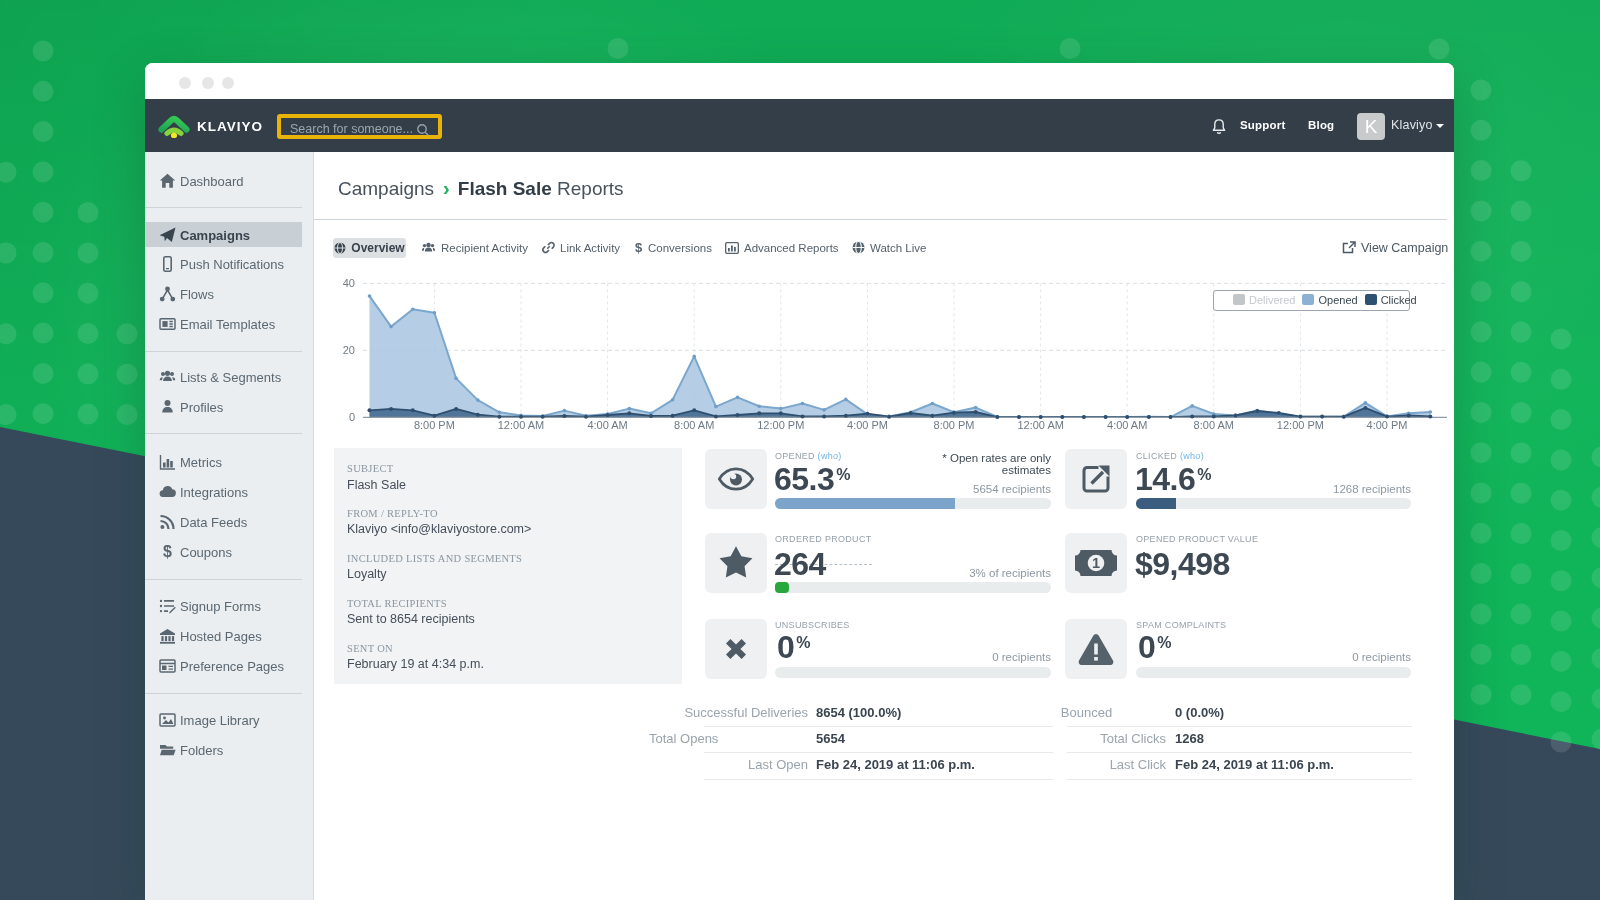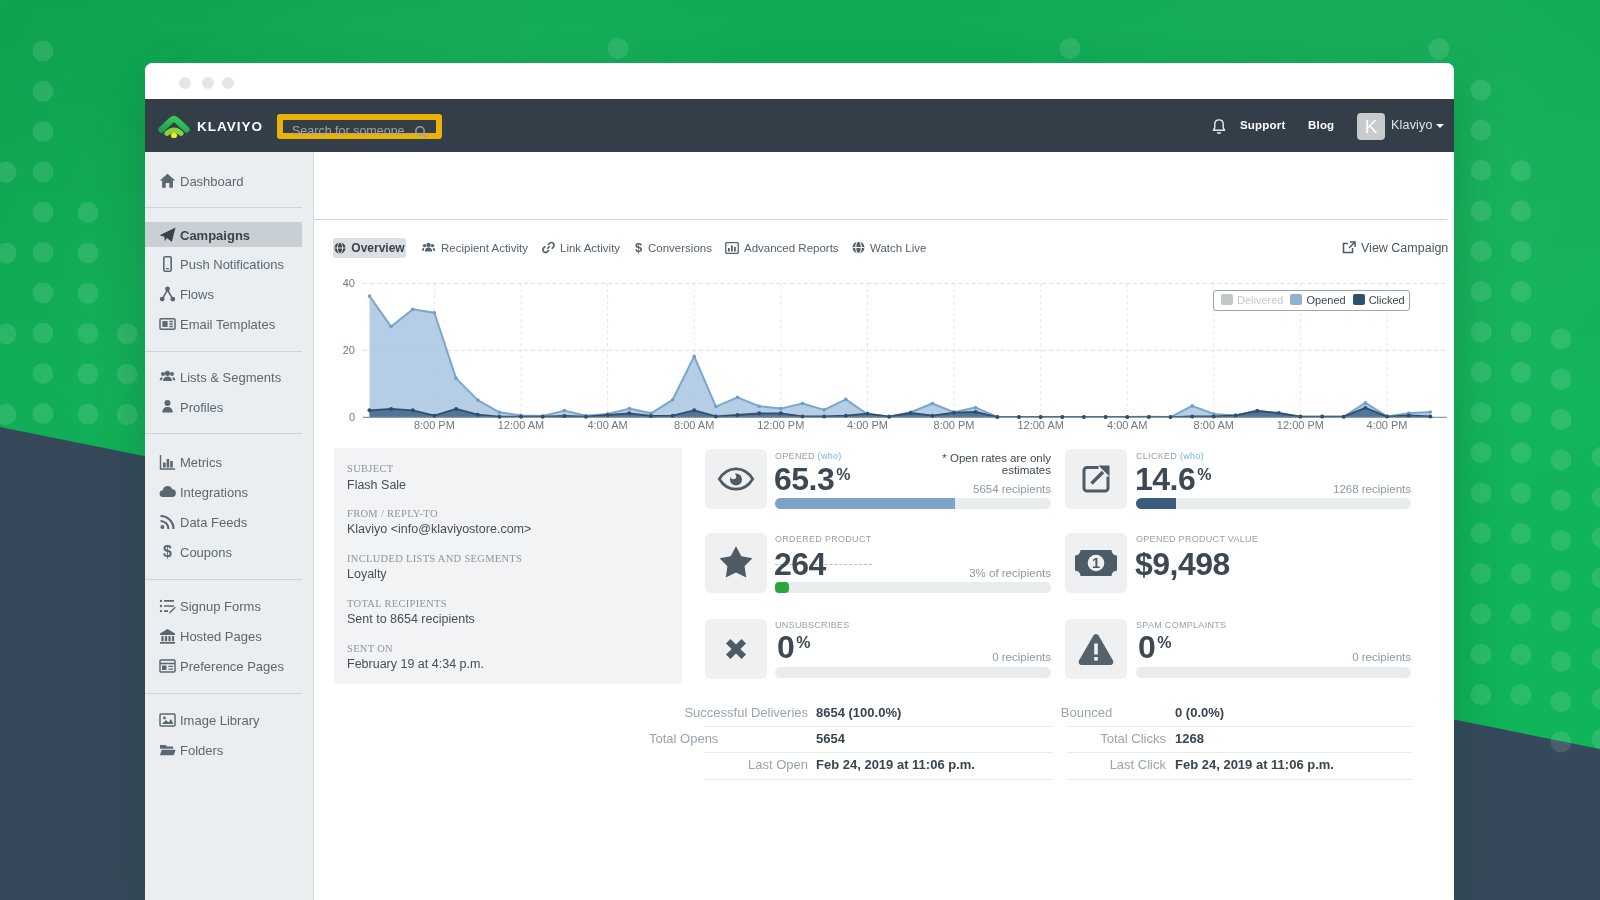--- a/index.html
+++ b/index.html
@@ -16,21 +16,21 @@
   .navy { position:absolute; inset:0; background:#36495b;
     clip-path:polygon(0 427px, 1600px 749px, 1600px 900px, 0 900px); }
   .win { position:absolute; left:145px; top:63px; width:1309px; height:837px;
     background:#fff; border-radius:8px 8px 0 0; overflow:hidden;
     box-shadow:0 18px 50px rgba(10,60,35,0.28); }
   .chrome { position:absolute; left:0; top:0; width:100%; height:36px; background:#fff; }
   .cdot { position:absolute; top:13.5px; width:12px; height:12px; border-radius:50%; background:#e6e6e6; }
   .topnav { position:absolute; left:0; top:36px; width:100%; height:53px; background:#333e48; }
   .klogo { position:absolute; left:12px; top:14px; }
   .kword { position:absolute; left:52px; top:20px; color:#fff; font-size:13.5px; font-weight:bold; letter-spacing:1px; }
-  .search { position:absolute; left:132px; top:15px; width:165px; height:24.5px; border:6px solid #eab308;
+  .search { position:absolute; left:132px; top:15px; width:165px; height:24.5px; border:4px solid #eab308;
     border-radius:3px; color:#9ba6af; font-size:12.5px; line-height:23px; padding-left:9px; }
   .sicon { position:absolute; right:8px; top:5px; }
   .nav-r { position:absolute; top:0; height:53px; color:#fff; font-size:11.5px; font-weight:bold; letter-spacing:0.2px; }
   .avatar { position:absolute; left:1212px; top:14px; width:28px; height:27px; border-radius:4px;
     background:#c8cacc; color:#fff; font-size:19px; text-align:center; line-height:27px; font-weight:normal;}
   .caret { position:absolute; left:1291px; top:24.5px; width:0; height:0;
     border-left:4px solid transparent; border-right:4px solid transparent; border-top:4.5px solid #fff; }
   .side { position:absolute; left:0; top:89px; width:169px; bottom:0; background:#ebeef0; border-right:1px solid #d5dadd; }
   .srow { position:absolute; left:0; width:169px; height:25px; }
   .srow .ic { position:absolute; left:14px; top:50%; transform:translateY(-50%); width:17px; height:17px; }
@@ -43,21 +43,21 @@
   .crumb b { color:#323d47; }
   .crumb .sep { color:#1cb15b; font-size:20px; padding:0 8px 0 9px; font-weight:bold; }
   .hr1 { position:absolute; left:169px; top:156px; width:1133px; height:1px; background:#ccd5dd; }
   .tabs { position:absolute; top:175px; height:20px; font-size:11.5px; color:#55616b; }
   .pill { position:absolute; left:188px; top:0; width:73px; height:20px; background:#dce0e3; border-radius:3px;
     color:#39434d; font-weight:bold; white-space:nowrap; text-align:center; line-height:20px; font-size:12px; }
   .titem { position:absolute; top:0; height:20px; line-height:20px; white-space:nowrap; }
   .titem svg, .pill svg { vertical-align:-2px; margin-right:5px; }
   .viewc { position:absolute; left:1197px; top:175px; height:20px; line-height:20px; font-size:12.5px; color:#4c5863; }
   .legend { position:absolute; left:1068px; top:227px; width:197px; height:21px; background:#fff;
-    border:1px solid #9aa5ae; border-radius:3px; font-size:11px; line-height:19px; white-space:nowrap; }
+    border:1px solid #9aa5ae; border-radius:3px; font-size:11px; line-height:19px; white-space:nowrap;padding-left:12px; }
   .legend .sw { display:inline-block; width:12px; height:11px; border-radius:2px; vertical-align:-1px; margin-right:4px; }
   .infobox { position:absolute; left:189px; top:385px; width:348px; height:236px; background:#f1f3f5; }
   .ilabel { position:absolute; left:13px; font-size:10.5px; color:#8b96a0; letter-spacing:0.3px; white-space:nowrap;font-family:Liberation Serif, serif; }
   .ival { position:absolute; left:13px; font-size:12.5px; color:#454f5a; white-space:nowrap; }
   .tile { position:absolute; width:62px; height:60px; background:#eef0f2; border-radius:6px; }
   .tile svg { position:absolute; left:50%; top:50%; transform:translate(-50%,-50%); }
   .mlabel { position:absolute; font-size:9px; color:#97a1aa; letter-spacing:0.3px; white-space:nowrap; }
   .mlabel .who { color:#70b5e6; }
   .bignum { position:absolute; font-size:32px; font-weight:bold; color:#3d4853; letter-spacing:-0.5px; white-space:nowrap; }
   .bignum sup { font-size:16px; font-weight:bold; letter-spacing:0; position:relative; top:2px; left:2px; }
@@ -313,20 +313,21 @@
       </div>
       <div class="srow" style="top:585px">
         <svg class="ic" viewBox="0 0 17 17">
           <path d="M1 3.5 H6.5 L8 5 H14.2 V7.3 H1 Z" fill="#5a6771"></path>
           <path d="M1 13.8 L2.7 8.3 H16.6 L14.7 13.8 Z" fill="#5a6771"></path>
         </svg>
         <span class="tx">Folders</span>
       </div>
     </div>
     <div class="main"></div>
+    <div class="crumb">Campaigns<span class="sep">›</span><b>Flash Sale</b> Reports</div>
     <div class="hr1"></div>
     <div class="tabs" style="left:0;width:100%">
       <div class="pill"><svg width="12" height="12" viewBox="0 0 12 12">
           <circle cx="6" cy="6" r="5.5" fill="#39434d"></circle>
           <ellipse cx="6" cy="6" rx="2.5" ry="5.5" fill="none" stroke="#dce0e3" stroke-width="1"></ellipse>
           <line x1="0.5" y1="6" x2="11.5" y2="6" stroke="#dce0e3" stroke-width="1"></line>
         </svg>Overview</div>
       <div class="titem" style="left:276px"><svg width="15" height="12" viewBox="0 0 15 12">
           <circle cx="3.5" cy="3.6" r="1.7" fill="#55616b"></circle>
           <circle cx="11.5" cy="3.6" r="1.7" fill="#55616b"></circle>

